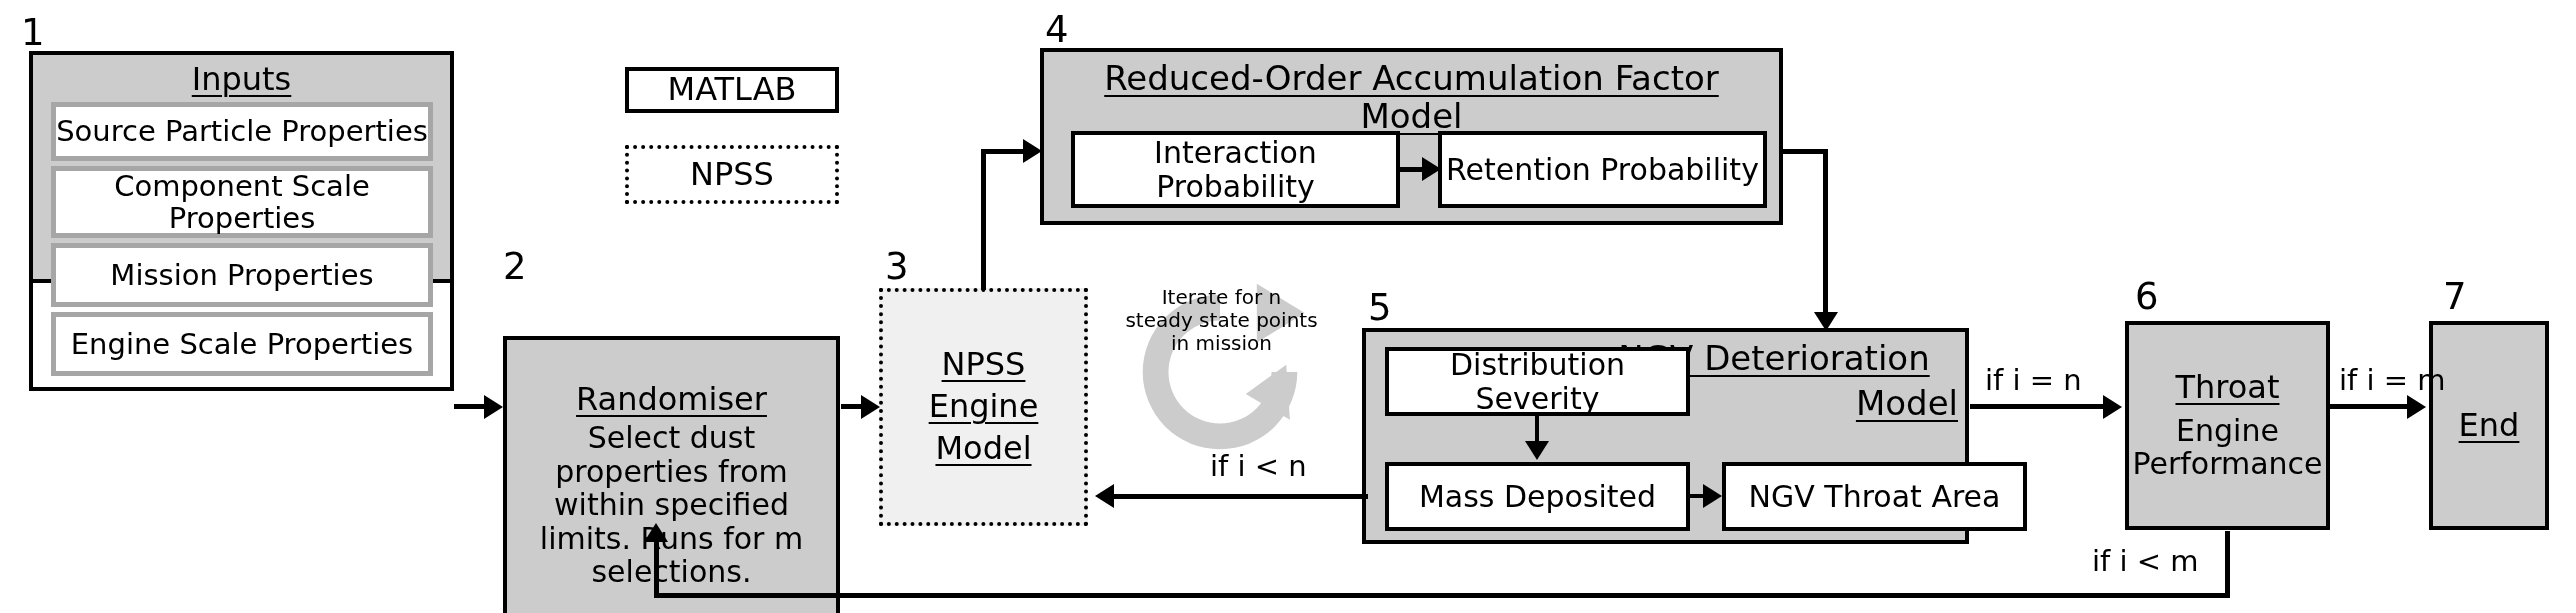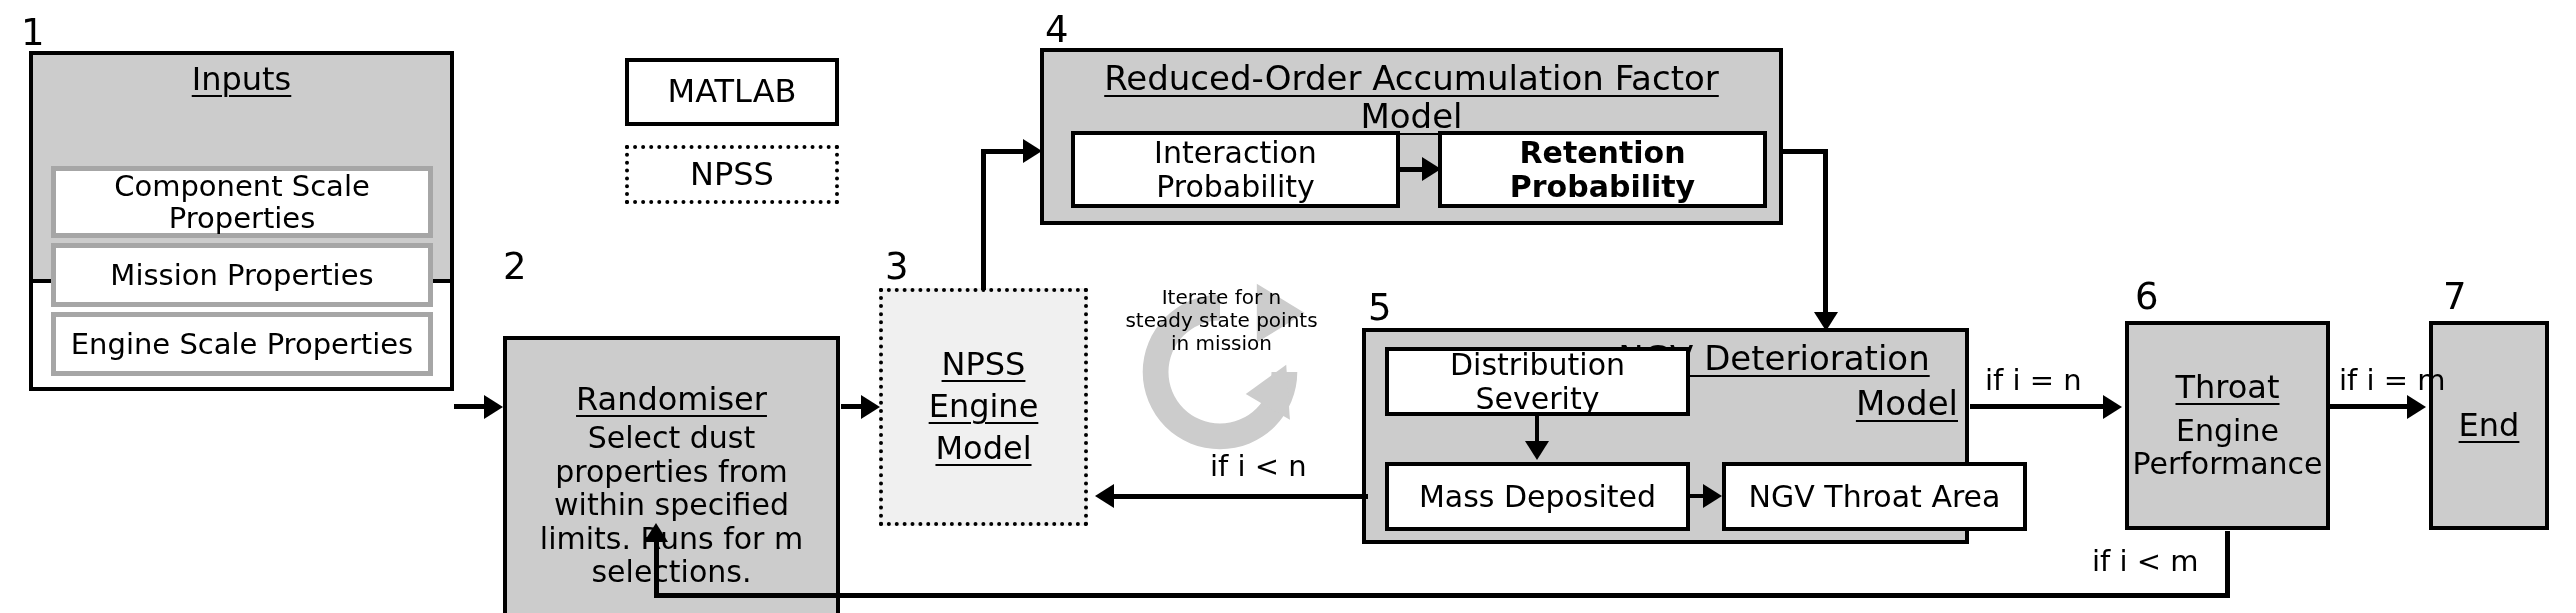--- a/index.html
+++ b/index.html
@@ -45,35 +45,38 @@
 <body>
 
 <div id="canvas">
 
   <div class="num" style="left:21px;top:14.4px;">1</div>
   <div class="box grp" style="left:29px;top:51px;width:425px;height:232px;"></div>
 
   <div class="box" style="left:29px;top:51px;width:425px;height:232px;background:#cccccc;border:4px solid #000000;"></div>
   <div class="t f40 uline" style="position:absolute;left:29px;top:62px;width:425px;text-align:center;">Inputs</div>
 
+  <div class="box white-gray ctr" style="left:51px;top:102px;width:382px;height:59px;">
+    <span class="t f36">Source Particle Properties</span>
+  </div>
   <div class="box white-gray col" style="left:51px;top:166px;width:382px;height:72px;">
     <span class="t f36" style="padding:0 9.6px;">Component Scale Properties</span>
   </div>
   <div class="box white-gray ctr" style="left:51px;top:243px;width:382px;height:64px;">
     <span class="t f36">Mission Properties</span>
   </div>
   <div class="box white-gray ctr" style="left:51px;top:312px;width:382px;height:64px;">
     <span class="t f36">Engine Scale Properties</span>
   </div>
 
   <div class="box" style="left:29px;top:51px;width:425px;height:340px;border:4px solid #000000;background:transparent;"></div>
   <div class="box" style="left:33px;top:55px;width:417px;height:45px;background:#cccccc;z-index:-1;"></div>
   <div class="box" style="left:33px;top:55px;width:417px;height:332px;background:#cccccc;z-index:-2;"></div>
 
-  <div class="box legend-solid ctr" style="left:625px;top:58px;width:214px;height:68px;">
+  <div class="box legend-solid ctr" style="left:625px;top:67px;width:214px;height:46px;">
     <span class="t f40">MATLAB</span>
   </div>
   <div class="box legend-dotted ctr" style="left:625px;top:145px;width:214px;height:59px;">
     <span class="t f40">NPSS</span>
   </div>
 
   <div class="num" style="left:503px;top:248px;">2</div>
   <div class="box grp col" style="left:503px;top:304px;width:337px;height:299px;margin-top:32px;">
     <span class="t f40 uline" style="margin-bottom:3.2px;">Randomiser</span>
     <span class="t f38" style="padding:0 12.8px;">Select dust properties from within specified limits. Runs for m selections.</span>
@@ -85,21 +88,21 @@
     <span class="t f40 uline" style="margin-top:6.4px;">Engine</span>
     <span class="t f40 uline" style="margin-top:6.4px;">Model</span>
   </div>
 
   <div class="num" style="left:1045px;top:11.2px;">4</div>
   <div class="box grp" style="left:1040px;top:48px;width:743px;height:177px;"></div>
   <div class="t f42 uline" style="position:absolute;left:1056px;top:59px;width:711px;text-align:center;font-size:34px;">Reduced-Order Accumulation Factor Model</div>
   <div class="box white-solid ctr" style="left:1071px;top:131px;width:329px;height:77px;">
     <span class="t f38">Interaction Probability</span>
   </div>
-  <div class="box white-solid ctr" style="left:1438px;top:131px;width:329px;height:77px;font-weight:bold;">
+  <div class="box white-solid ctr" style="left:1438px;top:131px;width:329px;height:77px;">
     <span class="t f38">Retention Probability</span>
   </div>
 
   <div class="hline" style="left:1400px;top:167px;width:24px;"></div>
   <div class="arrR" style="left:1422px;top:157px;"></div>
 
   <div class="num" style="left:1368px;top:289px;">5</div>
   <div class="box grp" style="left:1362px;top:328px;width:607px;height:216px;"></div>
   <div class="t uline" style="position:absolute;left:1590px;top:339px;width:368px;text-align:center;font-size:34px;">NGV Deterioration</div>
   <div class="t uline" style="position:absolute;left:1670px;top:384px;width:288px;text-align:right;font-size:34px;">Model</div>

